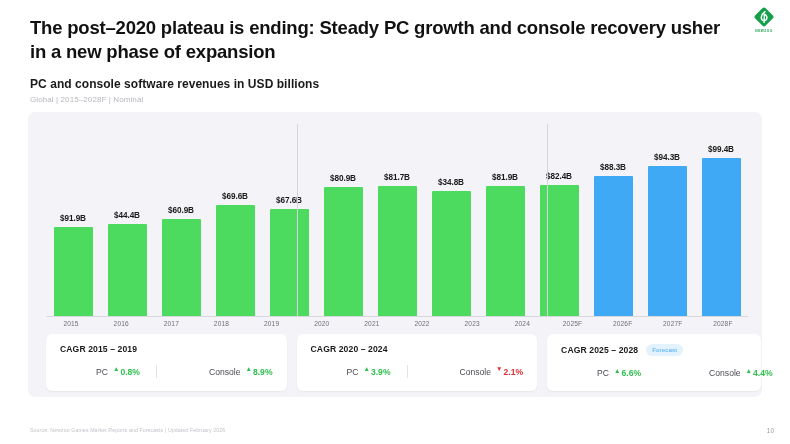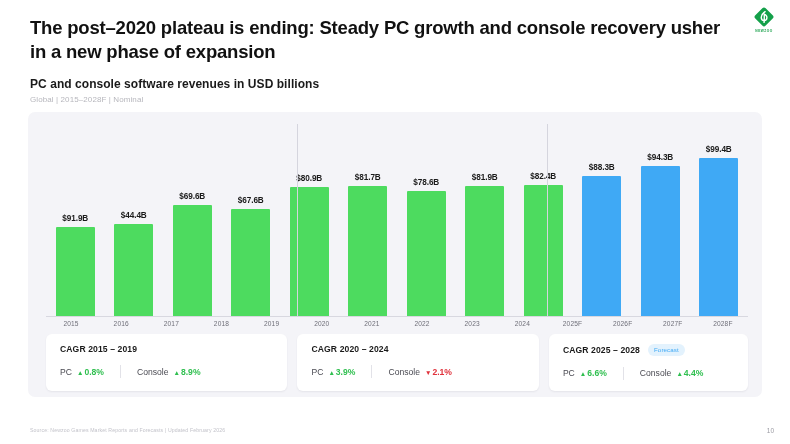--- a/index.html
+++ b/index.html
@@ -203,25 +203,26 @@
     font-size: 8.6px;
   }
   .metric {
     display: flex;
     align-items: center;
     white-space: nowrap;
   }
   .metric-label {
     color: #4a4a52;
     margin-right: 5px;
+    margin-left: 36px;
   }
   .metric-val {
     font-weight: bold;
     display: flex;
-    align-items: flex-end;
+    align-items: flex-start;
     gap: 1px;
   }
   .metric-val.up   { color: #2fbf4f; }
   .metric-val.down { color: #e0313b; }
   .arrow {
     font-size: 6.5px;
     line-height: 1;
     position: relative;
     top: -0.5px;
   }
@@ -275,37 +276,41 @@
     <div class="bars-row" id="bars-row">
         <div class="bar-slot">
           <div class="bar-value">$91.9B</div>
           <div class="bar green" style="height: 88.9px;"></div>
         </div>
         <div class="bar-slot">
           <div class="bar-value">$44.4B</div>
           <div class="bar green" style="height: 92.1px;"></div>
         </div>
         <div class="bar-slot">
+          <div class="bar-value">$60.9B</div>
+          <div class="bar green" style="height: 96.9px;"></div>
+        </div>
+        <div class="bar-slot">
           <div class="bar-value">$69.6B</div>
           <div class="bar green" style="height: 110.7px;"></div>
         </div>
         <div class="bar-slot">
           <div class="bar-value">$67.6B</div>
           <div class="bar green" style="height: 107.5px;"></div>
         </div>
         <div class="bar-slot">
           <div class="bar-value">$80.9B</div>
           <div class="bar green" style="height: 128.7px;"></div>
         </div>
         <div class="bar-slot">
           <div class="bar-value">$81.7B</div>
           <div class="bar green" style="height: 130px;"></div>
         </div>
         <div class="bar-slot">
-          <div class="bar-value">$78.6B</div>
+          <div class="bar-value">$34.8B</div>
           <div class="bar green" style="height: 125px;"></div>
         </div>
         <div class="bar-slot">
           <div class="bar-value">$81.9B</div>
           <div class="bar green" style="height: 130.3px;"></div>
         </div>
         <div class="bar-slot">
           <div class="bar-value">$82.4B</div>
           <div class="bar green" style="height: 131.1px;"></div>
         </div>

